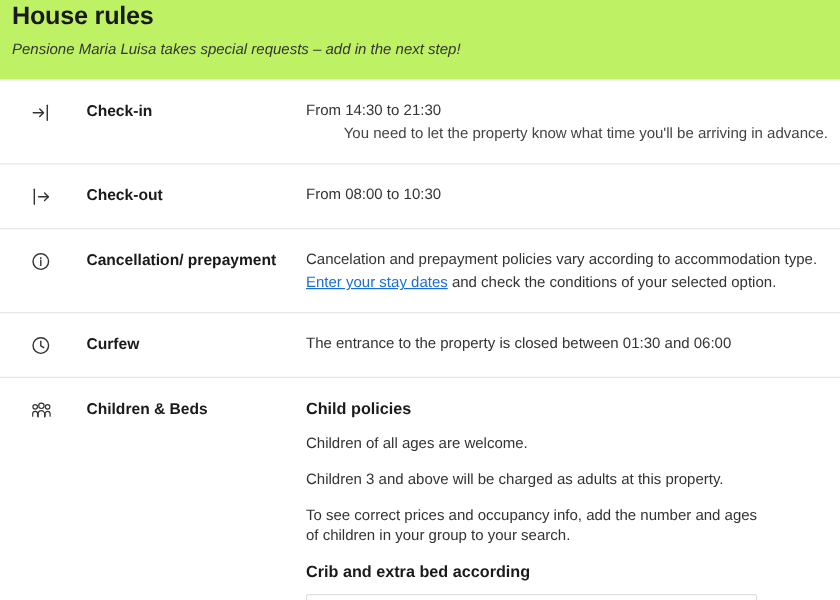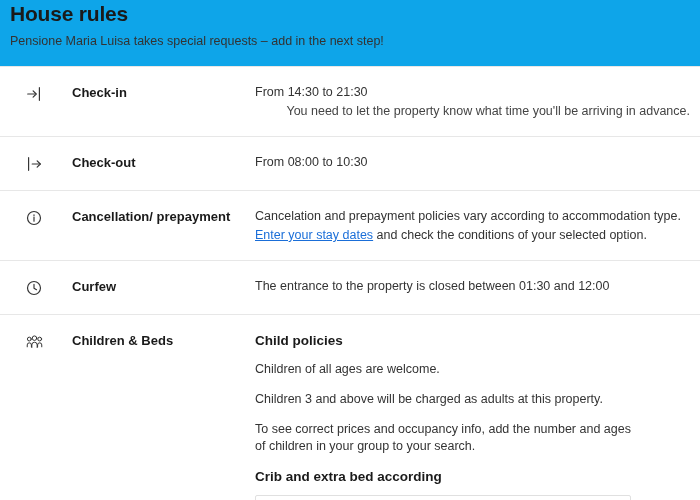--- a/index.html
+++ b/index.html
@@ -10,37 +10,38 @@
     height: 500px;
     background: #ffffff;
     font-family: "Liberation Sans", sans-serif;
     color: #1a1a1a;
     overflow: hidden;
   }
   .page {
     width: 700px;
     height: 500px;
     position: relative;
-    background: #0ea5e9;
+    background: #bef264;
   }
   .header {
     padding: 0 10px;
   }
   .page-title {
     font-size: 21px;
     font-weight: bold;
     color: #1a1a1a;
     margin: 0;
     padding: 2px 0 0 0;
     letter-spacing: -0.2px;
   }
   .page-subtitle {
     font-size: 12.5px;
     color: #333333;
     margin: 8px 0 0 0;
+    font-style: italic;
   }
   .rules-card {
     margin-top: 18px;
     border-top: 1px solid #e7e7e7;
     border-bottom: 1px solid #e7e7e7;
     background: #fff;
   }
   .rule-row {
     display: flex;
     align-items: flex-start;
@@ -187,21 +188,21 @@
       <div class="rule-label">
         <span class="rule-icon">
           <svg width="18" height="18" viewBox="0 0 20 20" fill="none" stroke="#333" stroke-width="1.3" stroke-linecap="round" stroke-linejoin="round">
             <circle cx="10" cy="10" r="7.2"></circle>
             <path d="M10 6v4.2l2.8 1.7"></path>
           </svg>
         </span>
         <span class="rule-title">Curfew</span>
       </div>
       <div class="rule-content">
-        <p class="rule-line">The entrance to the property is closed between 01:30 and 12:00</p>
+        <p class="rule-line">The entrance to the property is closed between 01:30 and 06:00</p>
       </div>
     </div>
 
     <div class="rule-row">
       <div class="rule-label">
         <span class="rule-icon">
           <svg width="19" height="19" viewBox="0 0 22 22" fill="none" stroke="#333" stroke-width="1.15" stroke-linecap="round" stroke-linejoin="round">
             <circle cx="5" cy="7" r="2.2"></circle>
             <circle cx="11" cy="6" r="2.6"></circle>
             <circle cx="17" cy="7" r="2.2"></circle>

